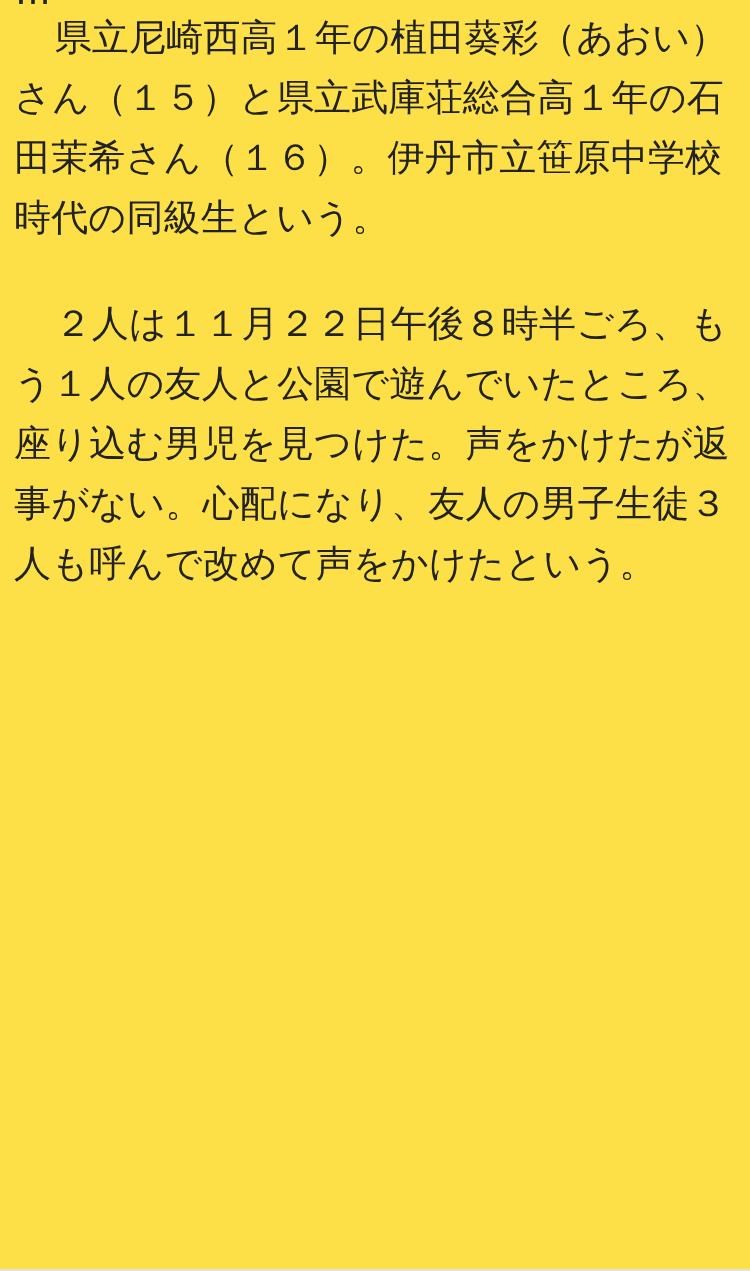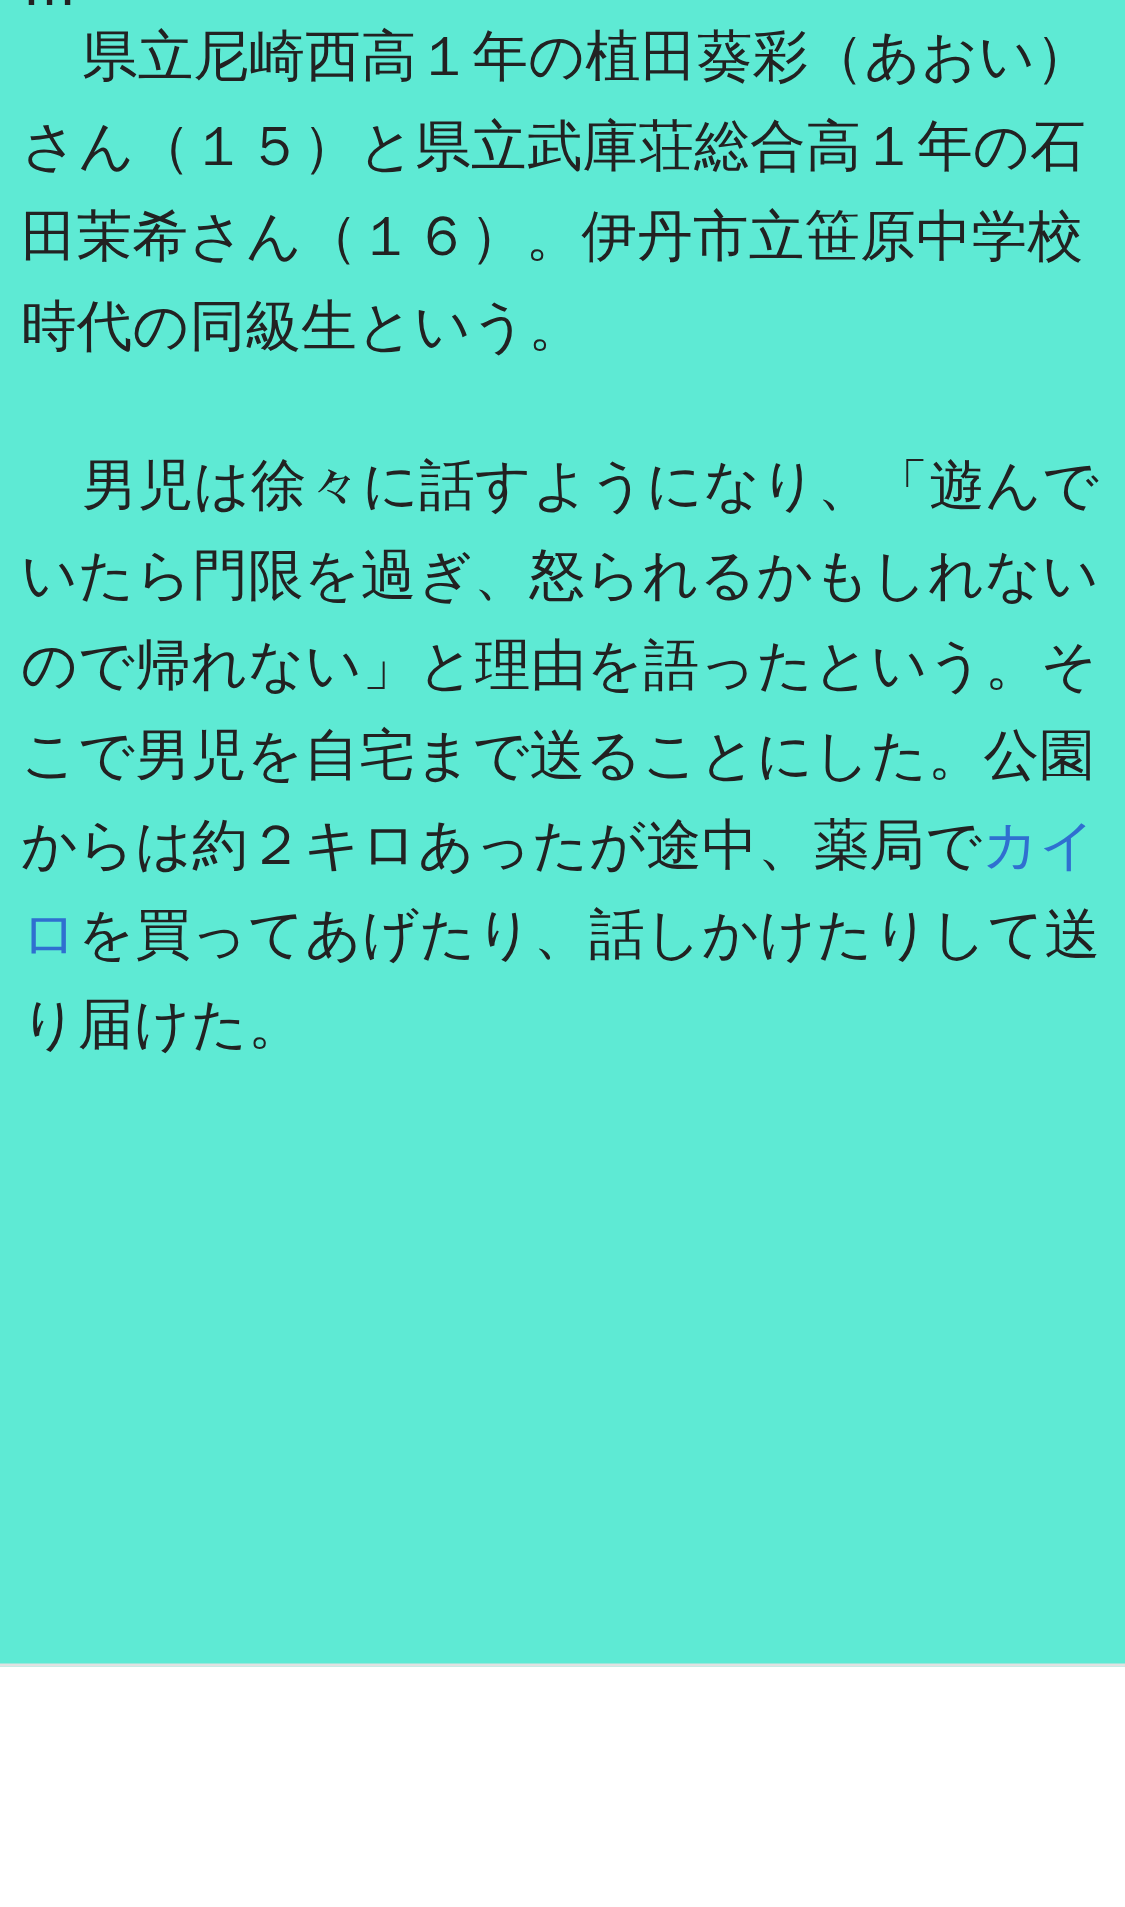--- a/index.html
+++ b/index.html
@@ -10,23 +10,23 @@
   body {
     width: 750px;
     height: 1271px;
     overflow: hidden;
     font-family: "Liberation Sans", "DejaVu Sans", sans-serif;
     color: #222222;
   }
   .page {
     position: relative;
     width: 750px;
-    height: 1111px;
+    height: 1271px;
     box-sizing: border-box;
-    background: #5eead4;
+    background: #fde047;
     text-decoration: underline;
   }
   .clipped-top {
     position: absolute;
     top: 0;
     left: 0;
     width: 750px;
     height: 10px;
     overflow: hidden;
     color: #222222;
@@ -78,21 +78,21 @@
 <div class="page">
 
   <div class="clipped-top">
     <span>…</span>
   </div>
 
   <div class="article">
 
     <p class="para">県立尼崎西高１年の植田葵彩（あおい）さん（１５）と県立武庫荘総合高１年の石田茉希さん（１６）。伊丹市立笹原中学校時代の同級生という。</p>
 
+    <p class="para">２人は１１月２２日午後８時半ごろ、もう１人の友人と公園で遊んでいたところ、座り込む男児を見つけた。声をかけたが返事がない。心配になり、友人の男子生徒３人も呼んで改めて声をかけたという。</p>
 
-    <p class="para"><span>男児は徐々に話すようになり、「遊んでいたら門限を過ぎ、怒られるかもしれないので帰れない」と理由を語ったという。そこで男児を自宅まで送ることにした。公園からは約２キロあったが途中、薬局で</span><a class="link" href="#">カイロ</a><span>を買ってあげたり、話しかけたりして送り届けた。</span></p>
 
 
   </div>
 
   <div class="bottom-rule"></div>
 
 </div>
 
 </body></html>

